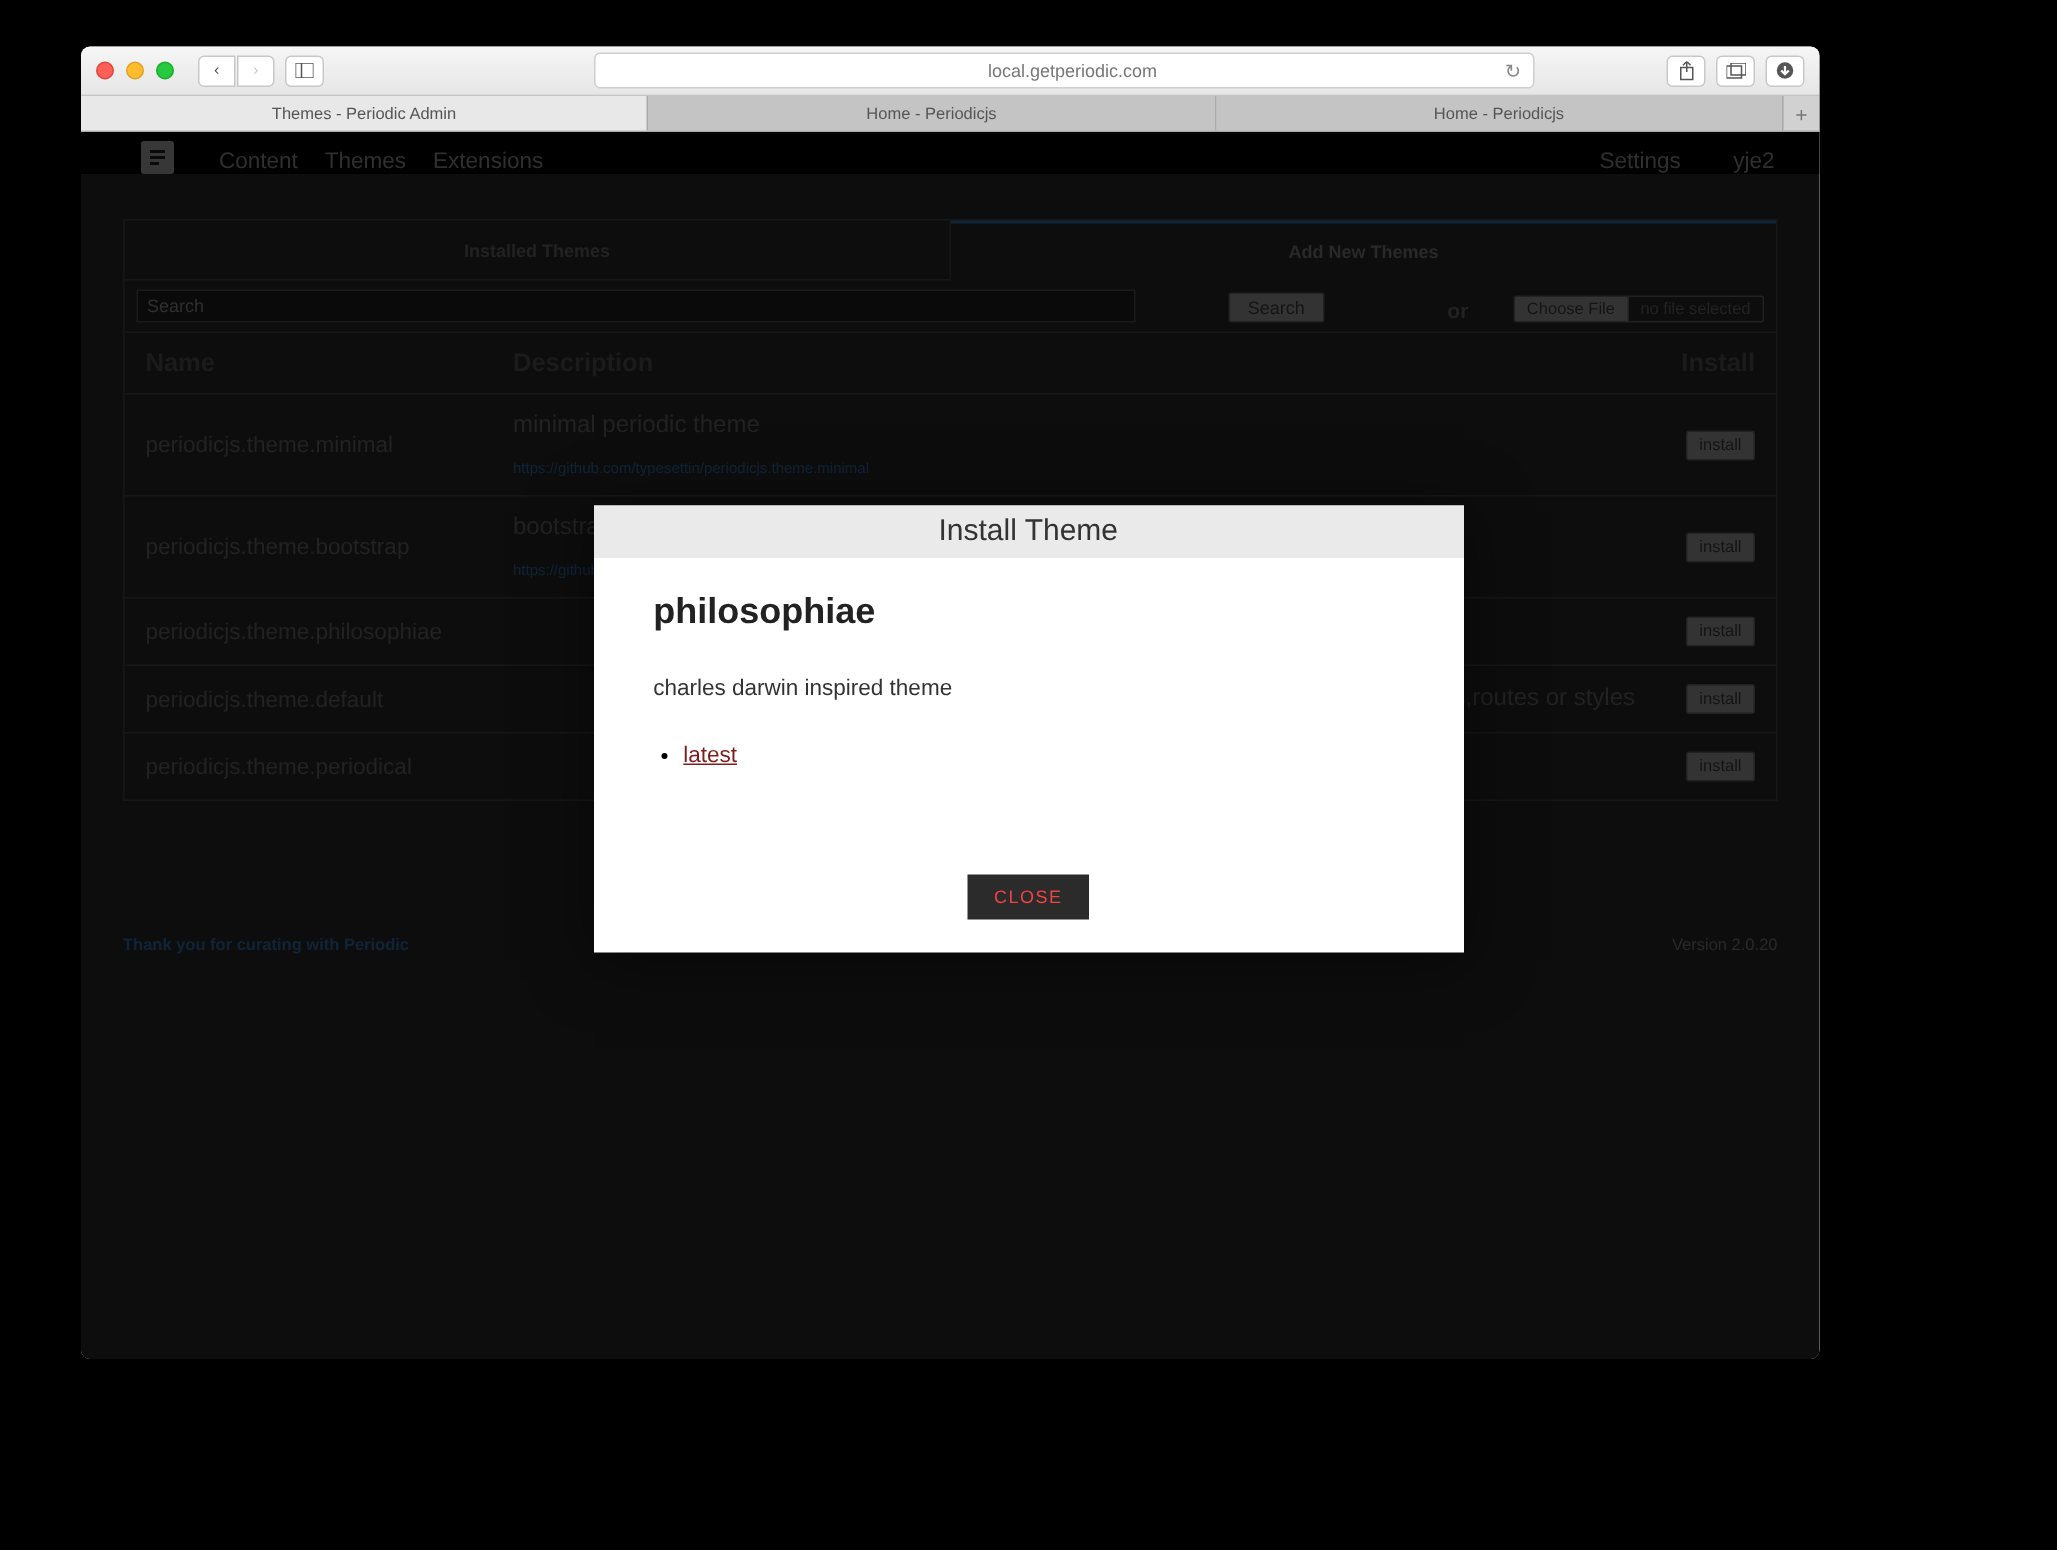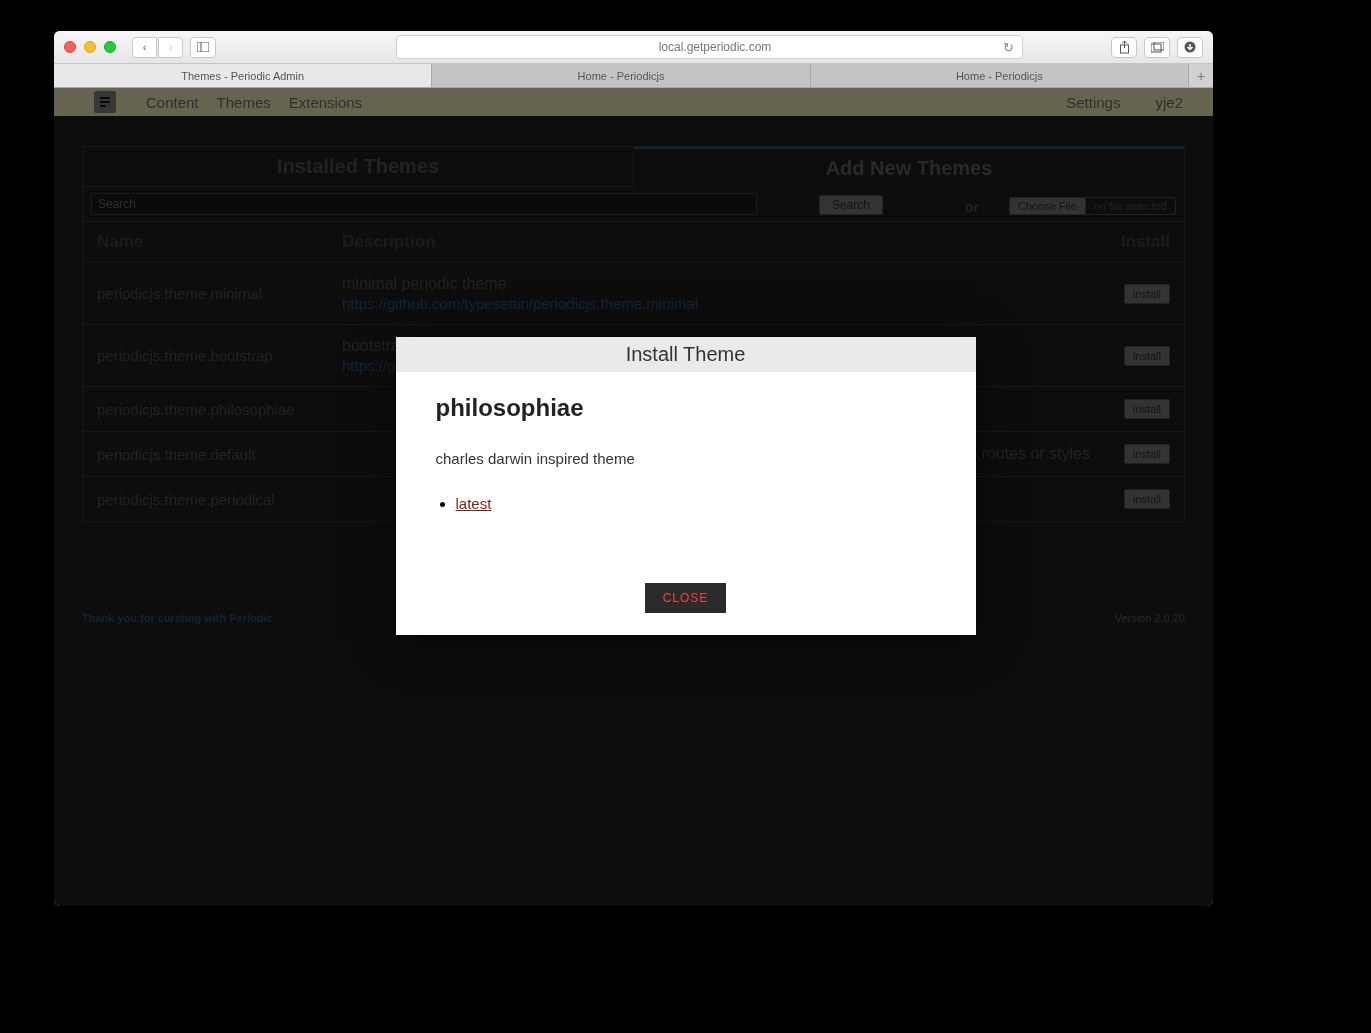--- a/index.html
+++ b/index.html
@@ -171,23 +171,23 @@
     
     .overlay {
       position: absolute;
       inset: 0;
       background: rgba(0,0,0,0.6);
       z-index: 5;
     }
     
     .app-nav {
       height: 28px;
-      background: #fef9c3;
-      display: flex;
-      align-items: center;
+      background: #000000;
+      display: flex;
+      align-items: flex-end;
       padding: 0 10px;
     }
     
     .logo {
       width: 22px;
       height: 22px;
       background: #8b8b8b;
       border-radius: 2px;
       margin-left: 30px;
       display: flex;
@@ -227,21 +227,21 @@
     .panel-tabs {
       display: flex;
       height: 40px;
     }
     
     .panel-tab {
       flex: 1;
       display: flex;
       align-items: center;
       justify-content: center;
-      font-size: 20px;
+      font-size: 12px;
       font-weight: 600;
       color: #555;
       border-bottom: 1px solid #3a3a3a;
       border-right: 1px solid #3a3a3a;
     }
     
     .panel-tab.active {
       border-top: 2px solid #2a5a8a;
       border-bottom: none;
       color: #666;
@@ -344,23 +344,23 @@
       border-bottom: none;
     }
     
     .desc-text {
       color: #555;
       font-size: 16px;
     }
     
     .theme-link {
       color: #2a5a8a;
-      font-size: 15px;
+      font-size: 10px;
       display: block;
-      margin-top: 2px;
+      margin-top: 14px;
     }
     
     .install-btn {
       padding: 3px 8px;
       font-size: 11px;
       color: #333;
       background: #808080;
       border: 1px solid #555;
       border-radius: 2px;
       float: right;

